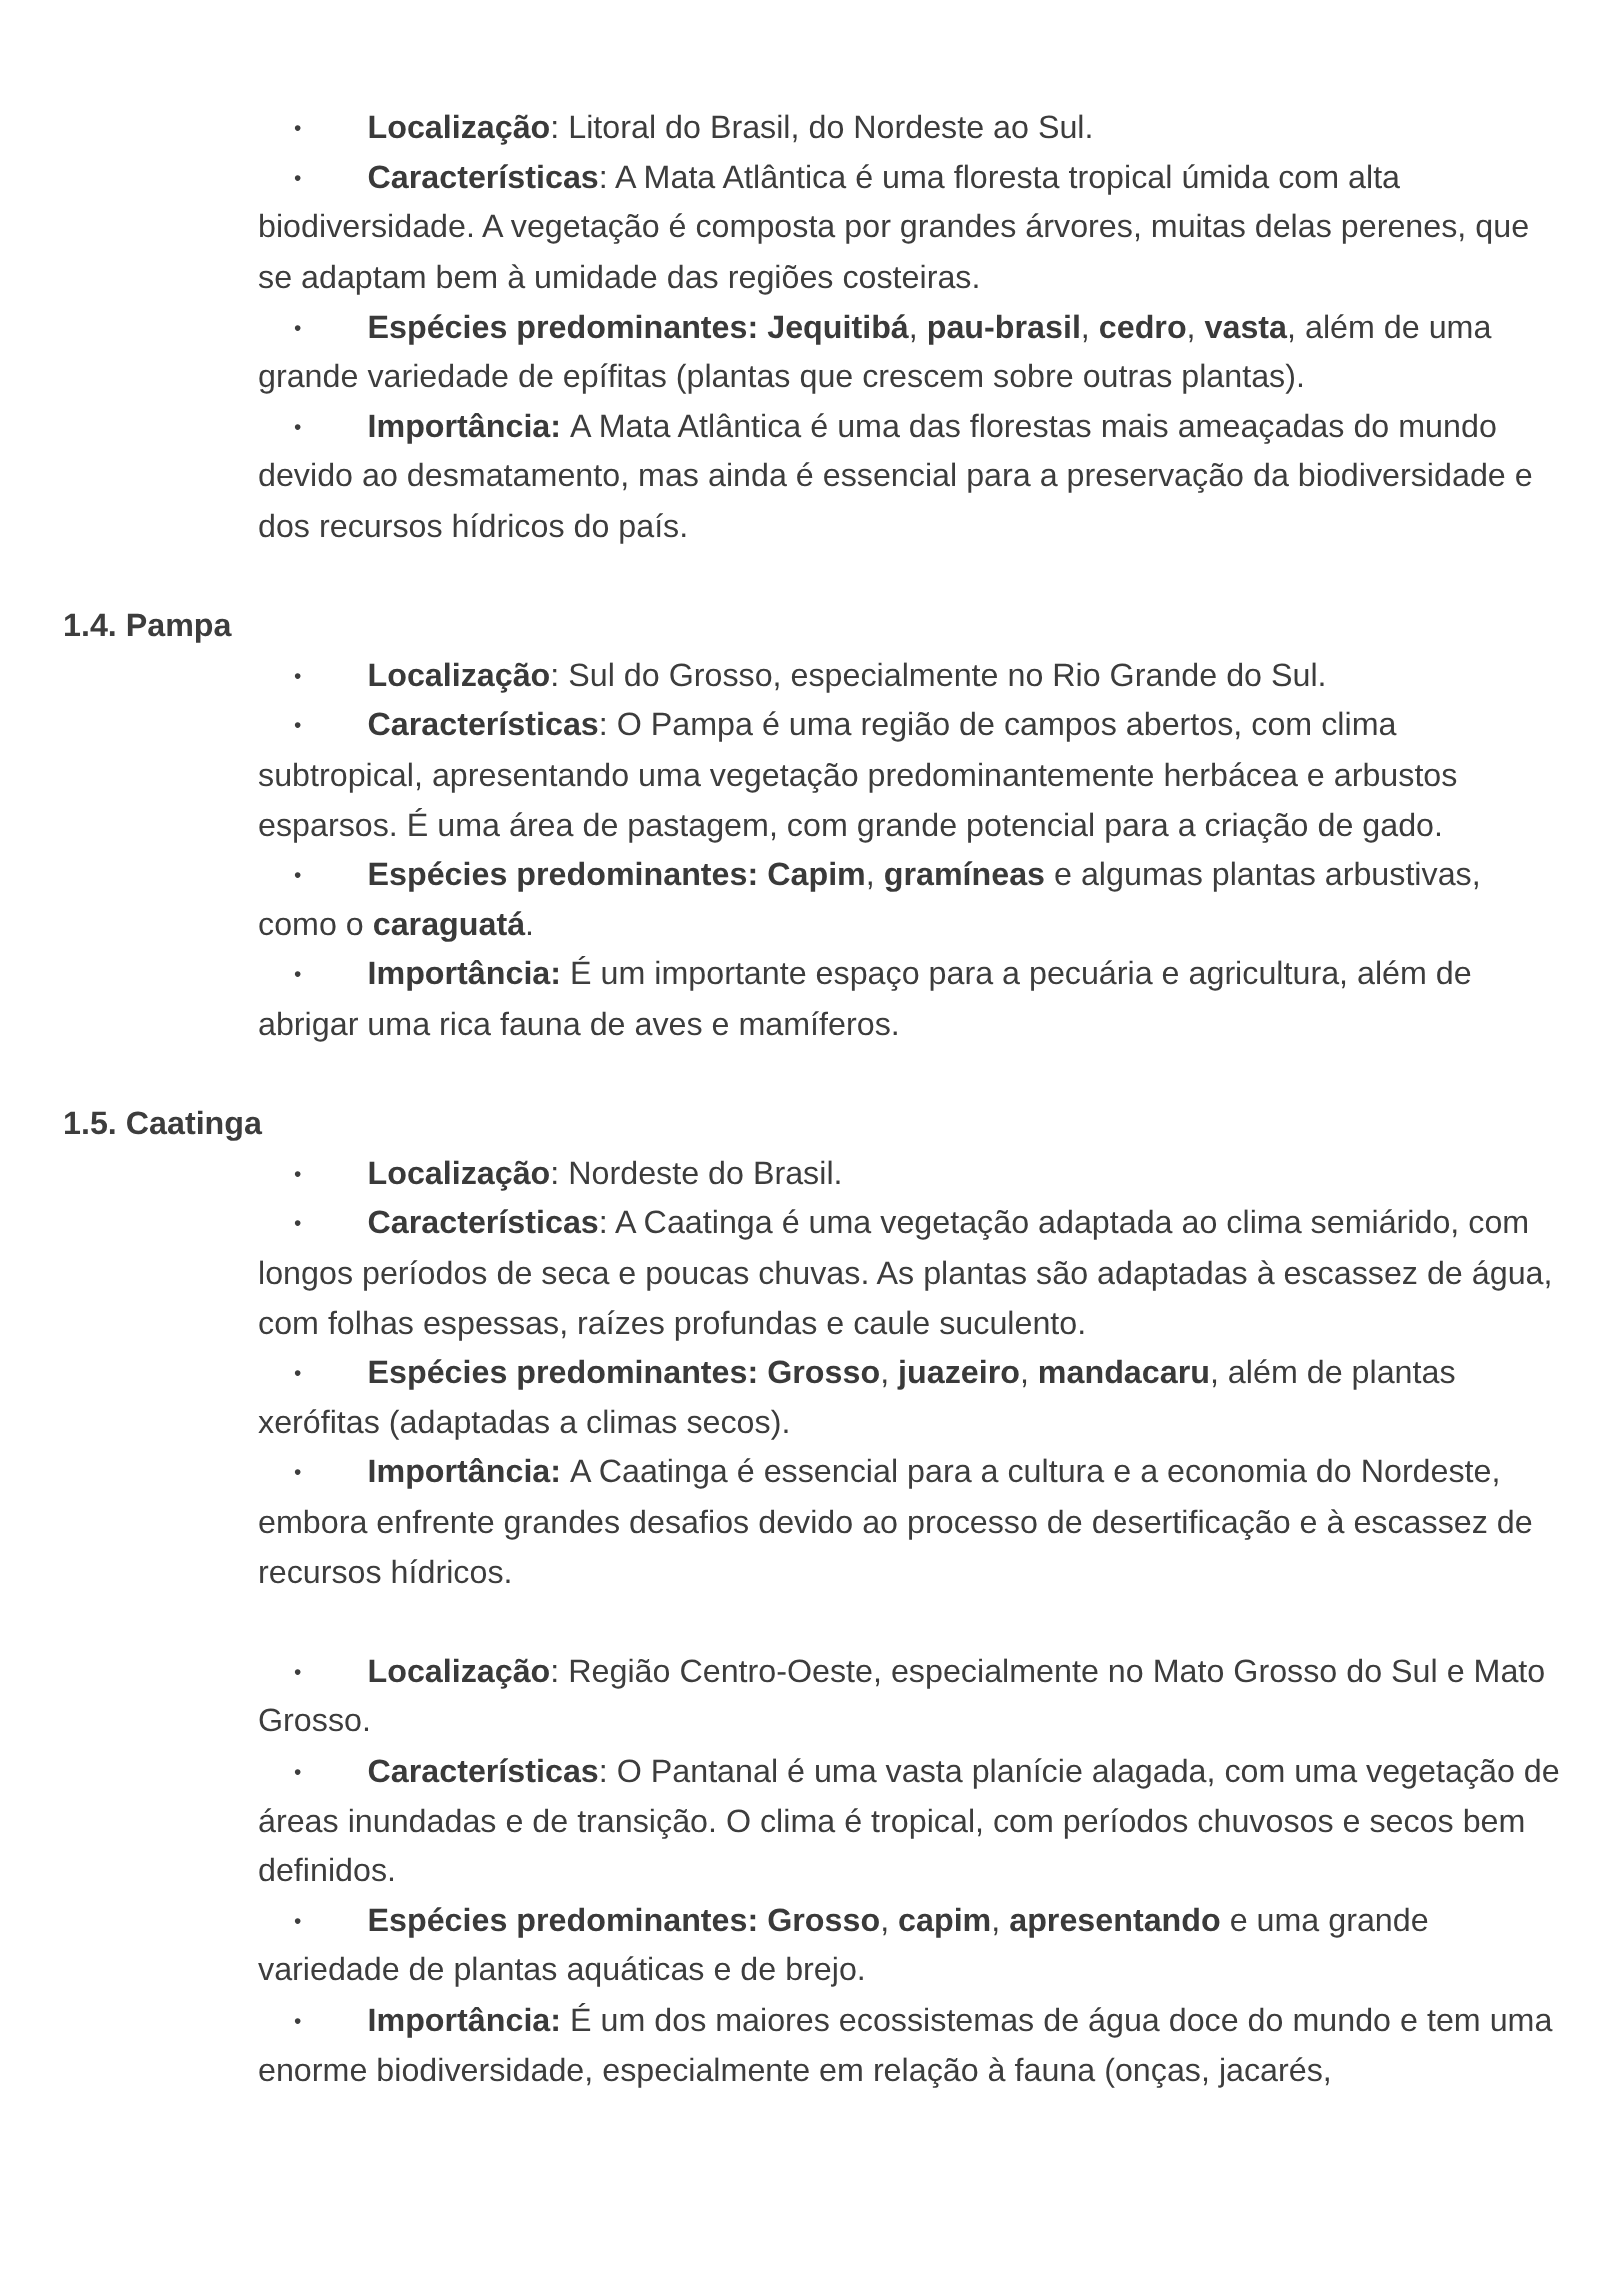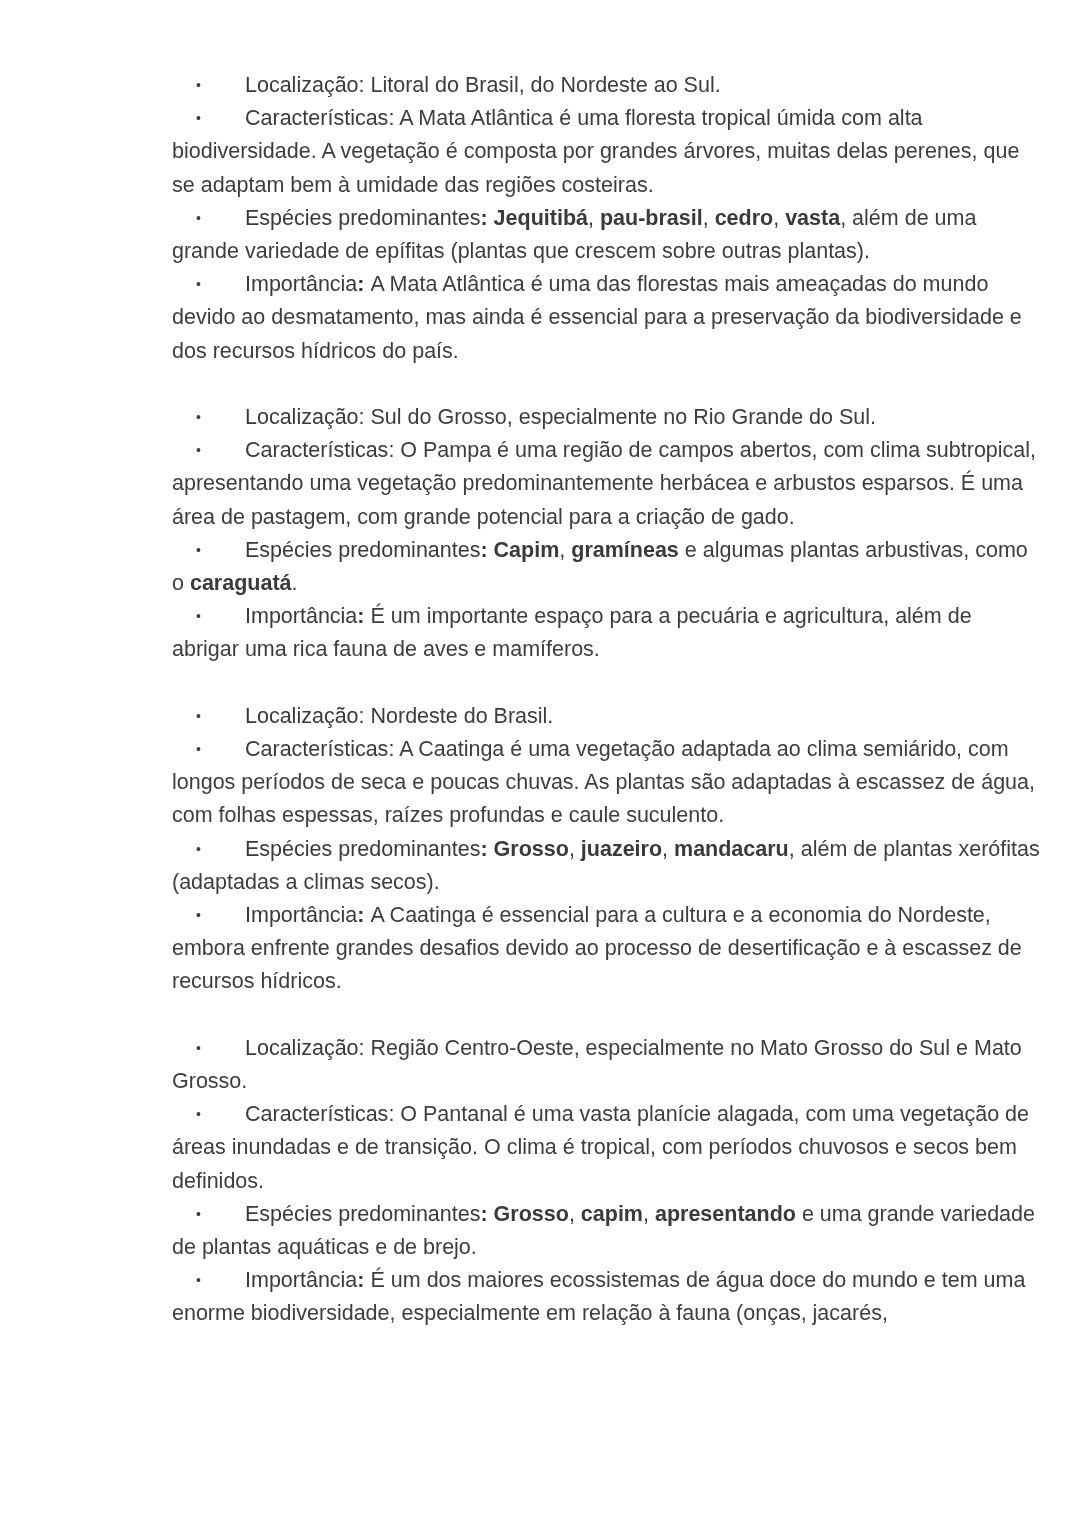--- a/index.html
+++ b/index.html
@@ -20,47 +20,49 @@
   .items { margin: 0; padding: 0; list-style: none; }
   .item {
     position: relative;
     margin: 0 40px 0 172px;
     text-indent: 73px;
   }
   .bullet {
     position: absolute; left: 24px; top: 0;
     text-indent: 0; font-size: 14px; color: #3d3d3d;
   }
-  .label { font-weight: normal; color: #3a3a3a; }
+  .label { font-weight: bold; color: #3a3a3a; }
   .b { font-weight: bold; color: #3a3a3a; }
   .gap { height: 33.2px; }
 </style>
 </head>
 <body>
 
 <div class="page" id="page">
     <div class="section">
       <ul class="items">
         <li class="item"><span class="bullet">•</span><span class="label">Localização</span><span>: Litoral do Brasil, do Nordeste ao Sul.</span></li>
         <li class="item"><span class="bullet">•</span><span class="label">Características</span><span>: A Mata Atlântica é uma floresta tropical úmida com alta biodiversidade. A vegetação é composta por grandes árvores, muitas delas perenes, que se adaptam bem à umidade das regiões costeiras.</span></li>
         <li class="item"><span class="bullet">•</span><span class="label">Espécies predominantes</span><span class="b">: </span><span class="b">Jequitibá</span><span>, </span><span class="b">pau-brasil</span><span>, </span><span class="b">cedro</span><span>, </span><span class="b">vasta</span><span>, além de uma grande variedade de epífitas (plantas que crescem sobre outras plantas).</span></li>
         <li class="item"><span class="bullet">•</span><span class="label">Importância</span><span class="b">: </span><span>A Mata Atlântica é uma das florestas mais ameaçadas do mundo devido ao desmatamento, mas ainda é essencial para a preservação da biodiversidade e dos recursos hídricos do país.</span></li>
       </ul>
     </div>
     <div class="section">
       <div class="gap"></div>
+      <h2 class="section-heading">1.4. Pampa</h2>
       <ul class="items">
         <li class="item"><span class="bullet">•</span><span class="label">Localização</span><span>: Sul do Grosso, especialmente no Rio Grande do Sul.</span></li>
         <li class="item"><span class="bullet">•</span><span class="label">Características</span><span>: O Pampa é uma região de campos abertos, com clima subtropical, apresentando uma vegetação predominantemente herbácea e arbustos esparsos. É uma área de pastagem, com grande potencial para a criação de gado.</span></li>
         <li class="item"><span class="bullet">•</span><span class="label">Espécies predominantes</span><span class="b">: </span><span class="b">Capim</span><span>, </span><span class="b">gramíneas</span><span> e algumas plantas arbustivas, como o </span><span class="b">caraguatá</span><span>.</span></li>
         <li class="item"><span class="bullet">•</span><span class="label">Importância</span><span class="b">: </span><span>É um importante espaço para a pecuária e agricultura, além de abrigar uma rica fauna de aves e mamíferos.</span></li>
       </ul>
     </div>
     <div class="section">
       <div class="gap"></div>
+      <h2 class="section-heading">1.5. Caatinga</h2>
       <ul class="items">
         <li class="item"><span class="bullet">•</span><span class="label">Localização</span><span>: Nordeste do Brasil.</span></li>
         <li class="item"><span class="bullet">•</span><span class="label">Características</span><span>: A Caatinga é uma vegetação adaptada ao clima semiárido, com longos períodos de seca e poucas chuvas. As plantas são adaptadas à escassez de água, com folhas espessas, raízes profundas e caule suculento.</span></li>
         <li class="item"><span class="bullet">•</span><span class="label">Espécies predominantes</span><span class="b">: </span><span class="b">Grosso</span><span>, </span><span class="b">juazeiro</span><span>, </span><span class="b">mandacaru</span><span>, além de plantas xerófitas (adaptadas a climas secos).</span></li>
         <li class="item"><span class="bullet">•</span><span class="label">Importância</span><span class="b">: </span><span>A Caatinga é essencial para a cultura e a economia do Nordeste, embora enfrente grandes desafios devido ao processo de desertificação e à escassez de recursos hídricos.</span></li>
       </ul>
     </div>
     <div class="section">
       <div class="gap"></div>
       <ul class="items">

